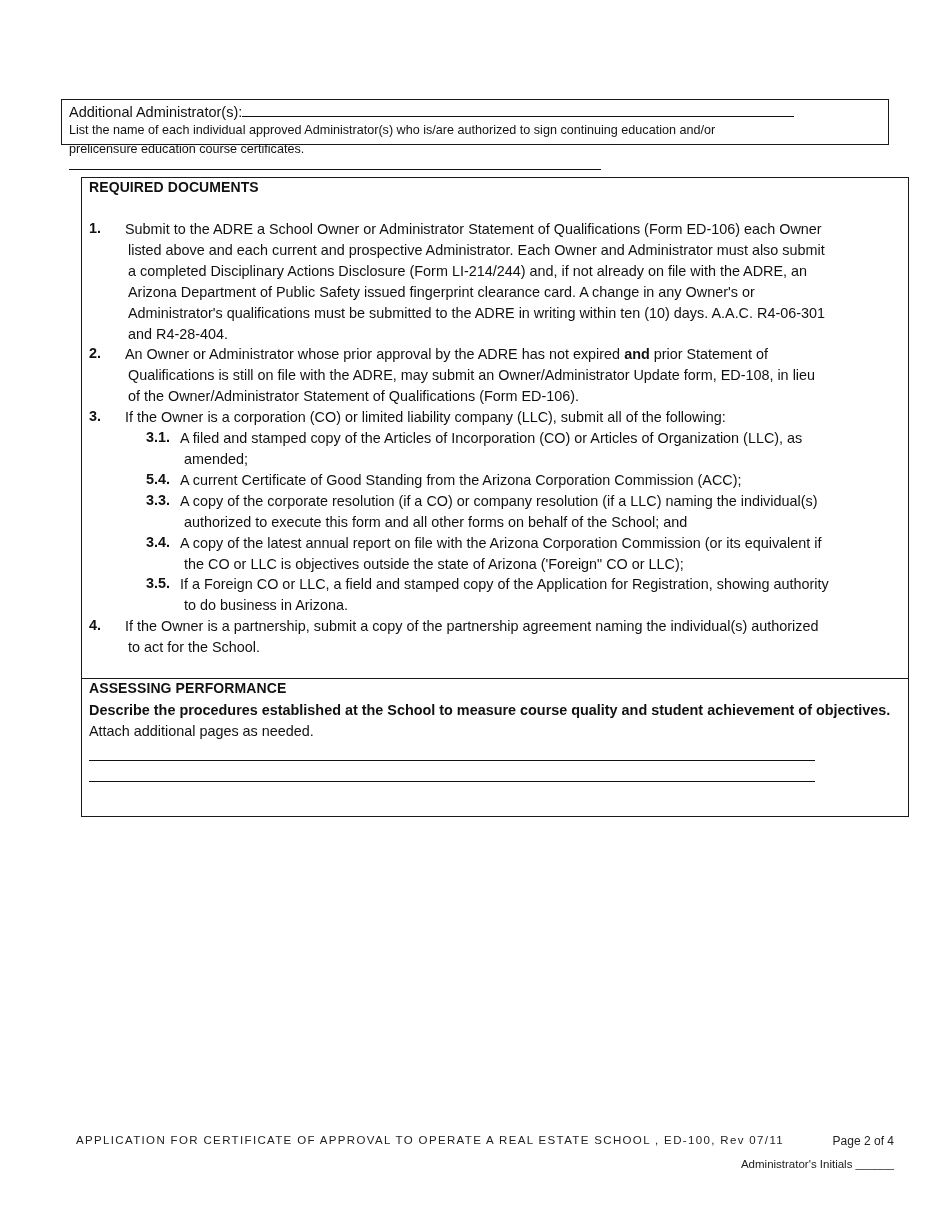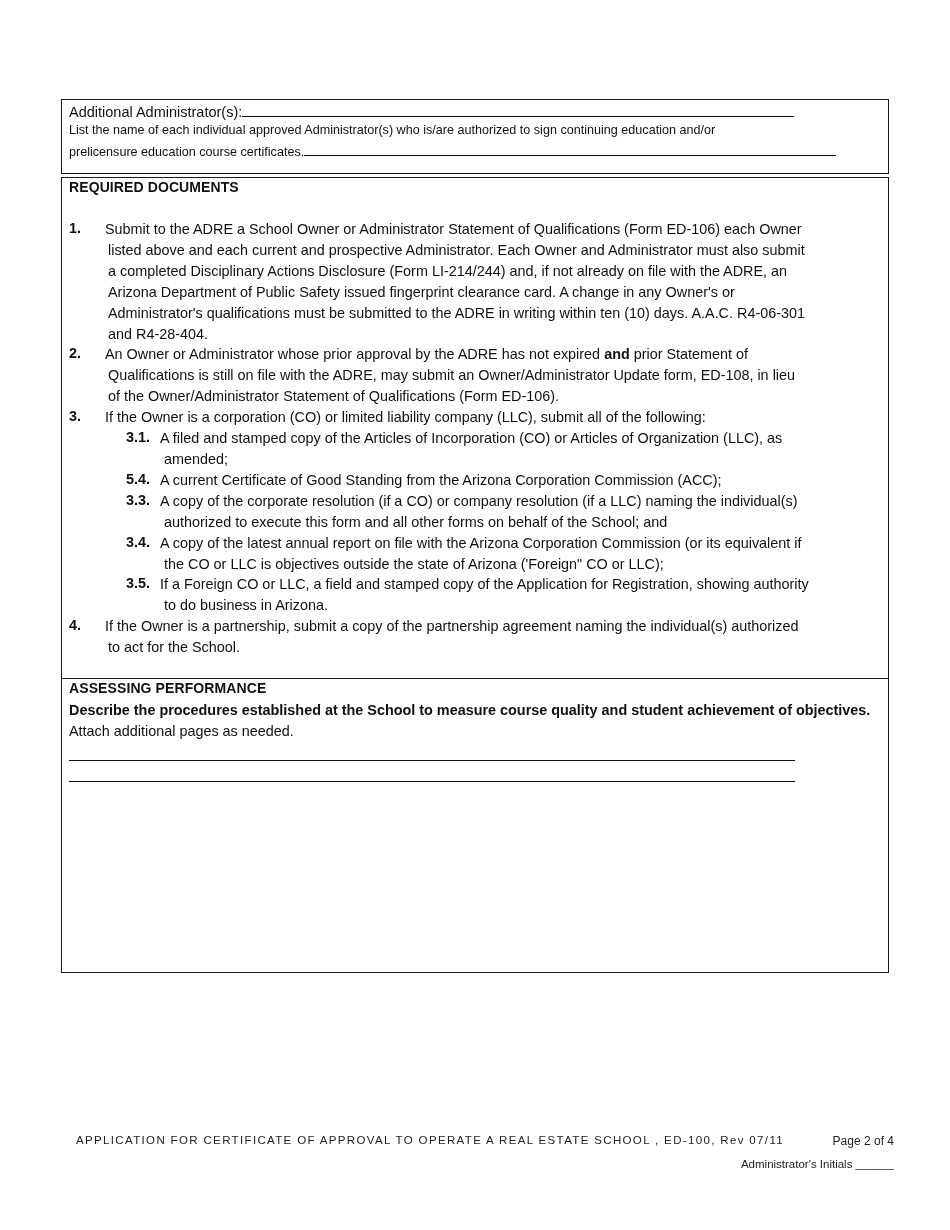--- a/index.html
+++ b/index.html
@@ -17,21 +17,21 @@
     }
     .box {
       position: absolute;
       left: 61px;
       width: 828px;
       border: 1px solid #1a1a1a;
       box-sizing: border-box;
     }
     #admin-box {
       top: 99px;
-      height: 75px;
+      height: 46px;
     }
     .admin-line1 {
       position: absolute;
       left: 7px;
       top: 2px;
       font-size: 14.5px;
       white-space: nowrap;
       display: flex;
       align-items: baseline;
     }
@@ -48,25 +48,27 @@
       white-space: nowrap;
     }
     .admin-line3 {
       position: absolute;
       left: 7px;
       top: 42px;
       font-size: 12.6px;
       white-space: nowrap;
       display: flex;
       align-items: baseline;
+      flex-direction: column;
     }
 
     #req-box {
       top: 177px;
-      height: 796px;
+      height: 640px;
+      margin-left: 20px;
     }
     .section-title {
       position: absolute;
       left: 7px;
       font-size: 14px;
       font-weight: bold;
       letter-spacing: 0.1px;
     }
     .para {
       position: absolute;

